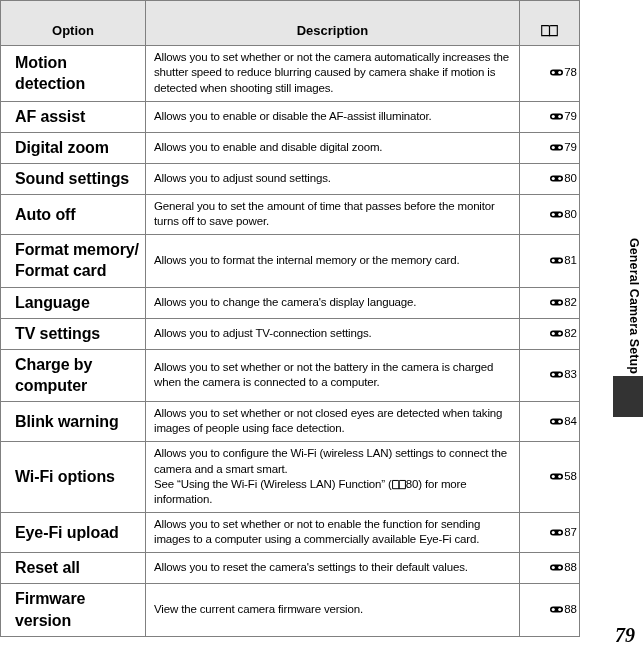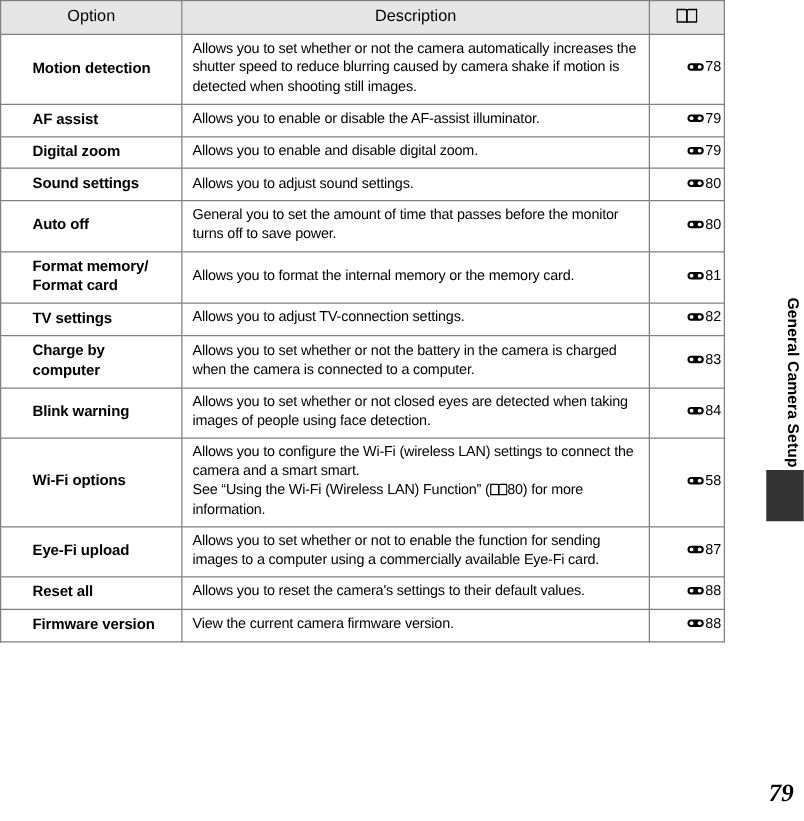--- a/index.html
+++ b/index.html
@@ -36,30 +36,30 @@
   table.spec td {
     border: 1px solid #808080;
     vertical-align: middle;
     padding: 4px 6px 5px 6px;
     font-size: 11.5px;
     line-height: 1.32;
   }
   table.spec thead th {
     background: #e6e6e6;
     text-align: center;
-    font-weight: normal;
+    font-weight: bold;
     font-size: 13px;
-    padding-top: 3px;
+    padding-top: 21px;
     padding-bottom: 6px;
     height: 17px;
   }
   table.spec tbody td.opt {
     font-weight: bold;
-    font-size: 12px;
-    padding-left: 25px;
+    font-size: 16px;
+    padding-left: 14px;
     letter-spacing: -0.1px;
   }
   table.spec tbody td.desc {
     font-size: 11.5px;
     padding-left: 8px;
     padding-right: 7px;
     letter-spacing: -0.15px;
   }
   table.spec tbody td.ref {
     text-align: right;
@@ -230,20 +230,33 @@
           <span class="ref-mark">
             <svg viewBox="0 0 30 18" width="15" height="9" xmlns="http://www.w3.org/2000/svg">
               <path d="M8 3 h14 a6 6 0 0 1 0 12 h-14 a6 6 0 0 1 0 -12 z" fill="#000"></path>
               <circle cx="8.5" cy="9" r="3.1" fill="#fff"></circle>
               <circle cx="21.5" cy="9" r="3.1" fill="#fff"></circle>
             </svg>
           </span><span>81</span>
         </td>
       </tr>
 
+      <tr>
+        <td class="opt">Language</td>
+        <td class="desc">Allows you to change the camera's display language.</td>
+        <td class="ref">
+          <span class="ref-mark">
+            <svg viewBox="0 0 30 18" width="15" height="9" xmlns="http://www.w3.org/2000/svg">
+              <path d="M8 3 h14 a6 6 0 0 1 0 12 h-14 a6 6 0 0 1 0 -12 z" fill="#000"></path>
+              <circle cx="8.5" cy="9" r="3.1" fill="#fff"></circle>
+              <circle cx="21.5" cy="9" r="3.1" fill="#fff"></circle>
+            </svg>
+          </span><span>82</span>
+        </td>
+      </tr>
 
       <tr>
         <td class="opt">TV settings</td>
         <td class="desc">Allows you to adjust TV-connection settings.</td>
         <td class="ref">
           <span class="ref-mark">
             <svg viewBox="0 0 30 18" width="15" height="9" xmlns="http://www.w3.org/2000/svg">
               <path d="M8 3 h14 a6 6 0 0 1 0 12 h-14 a6 6 0 0 1 0 -12 z" fill="#000"></path>
               <circle cx="8.5" cy="9" r="3.1" fill="#fff"></circle>
               <circle cx="21.5" cy="9" r="3.1" fill="#fff"></circle>

